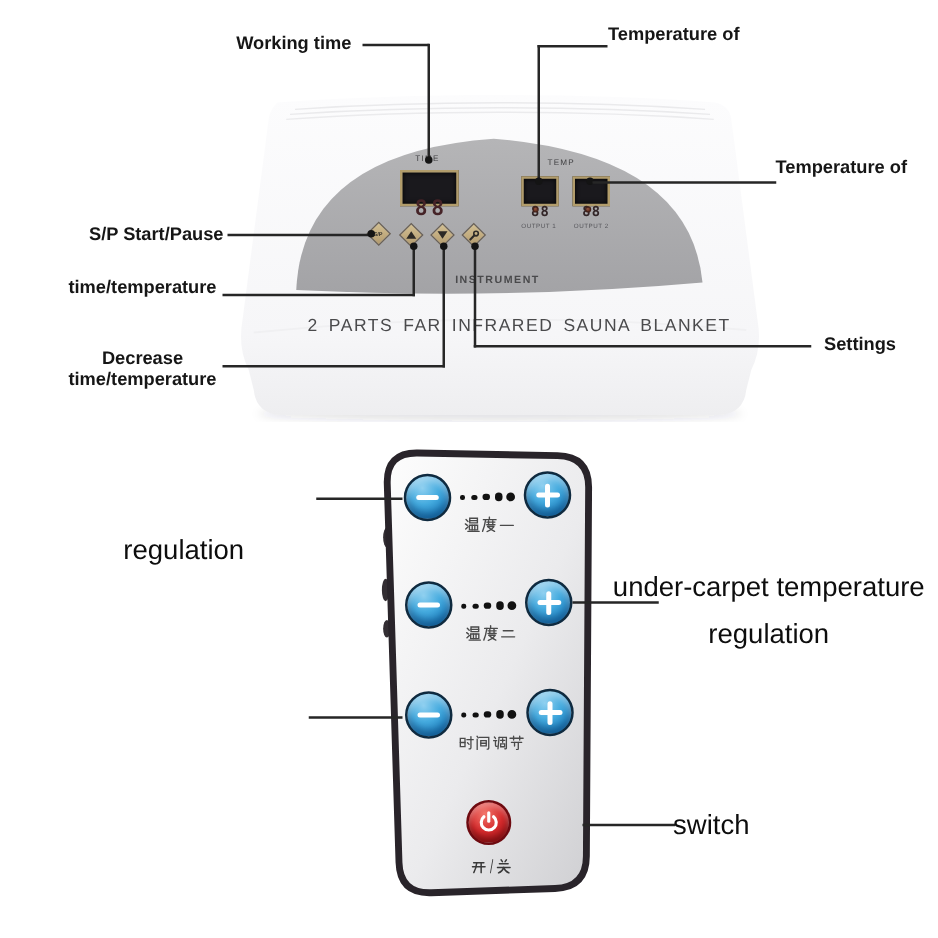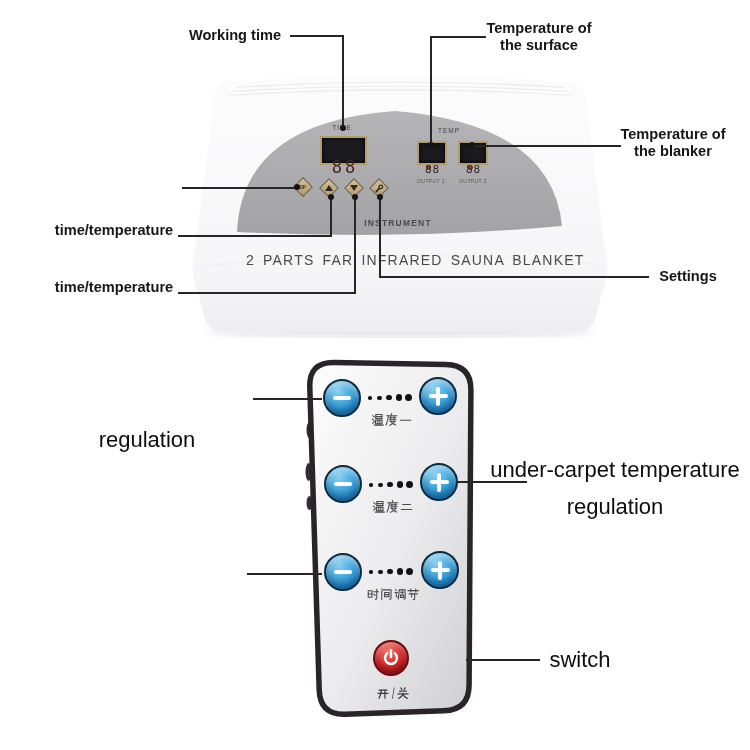--- a/index.html
+++ b/index.html
@@ -6,21 +6,21 @@
 html,body { width:750px; height:750px; background:#ffffff; font-family:"Liberation Sans",sans-serif; overflow:hidden; }
 #scene { position:relative; width:750px; height:750px; }
 .abs { position:absolute; }
 .line { position:absolute; background:#262626; }
 .dot { position:absolute; width:6px; height:6px; border-radius:50%; background:#141414; }
 .lbl-top { position:absolute; font-weight:bold; font-size:14.6px; color:#161616; text-align:center; line-height:16px; white-space:nowrap; }
 .lbl-top2 { position:absolute; font-weight:bold; font-size:14.6px; color:#161616; text-align:center; line-height:16.5px; }
 .lbl-bottom { position:absolute; font-size:22px; color:#0d0d0d; text-align:center; white-space:nowrap; }
 .tinytxt { position:absolute; text-align:center; color:#3f3f41; }
 .display { position:absolute; background:#1a191d; border:2px solid #b29d6c; display:flex; align-items:center; justify-content:center; box-shadow: inset 0 0 4px #000; }
-.display .digits { font-family:"DejaVu Sans Mono",monospace; font-weight:normal;margin-top:32px; }
+.display .digits { font-family:"DejaVu Sans Mono",monospace; font-weight:bold;margin-top:32px; }
 .diamond { position:absolute; width:14px; height:14px; transform:rotate(45deg); background:linear-gradient(135deg,#d3c093,#b29a6e); border:1.5px solid #6a6156; display:flex; align-items:center; justify-content:center; }
 .diamond .inner { transform:rotate(-45deg); display:flex; align-items:center; justify-content:center; }
 .led { position:absolute; width:5px; height:5px; border-radius:50%; background:radial-gradient(circle at 40% 35%, #96543f, #63301f 75%); border:0.5px solid #47231a; }
 .round-btn { position:absolute; width:38px; height:38px; border-radius:50%;
   background: radial-gradient(circle at 38% 28%, #8fd0f0 0%, #45abdf 40%, #1b7fc0 78%, #14659e 100%);
   border:2px solid #0f2a3f; display:flex; align-items:center; justify-content:center;
   box-shadow: inset 0 -5px 6px rgba(0,30,70,.35), inset 0 4px 5px rgba(255,255,255,.45); }
 .bar-h { width:18px; height:3.6px; background:#fff; border-radius:2px; }
 .plus-wrap { position:relative; width:19px; height:19px; }
 .plus-wrap .h { position:absolute; left:0; top:7.7px; width:19px; height:3.6px; background:#fff; border-radius:2px; }
@@ -300,32 +300,32 @@
 <div class="dot" style="left:377px; top:194px;"></div>
 
 <div class="line" style="left:253px; top:397.5px; width:69px; height:2.5px;"></div>
 <div class="line" style="left:458px; top:480.5px; width:69px; height:2.5px;"></div>
 <div class="line" style="left:247px; top:572.5px; width:75px; height:2.5px;"></div>
 <div class="line" style="left:466px; top:658.5px; width:74px; height:2.5px;"></div>
 
 <div class="lbl-top" style="left:160px; top:27px; width:150px;">Working time</div>
 <div class="lbl-top2" style="left:464px; top:20px; width:150px;">
   <div>Temperature of</div>
-  <div>the surface</div>
 </div>
 <div class="lbl-top2" style="left:598px; top:126px; width:150px;">
   <div>Temperature of</div>
-  <div>the blanker</div>
-</div>
+</div>
+<div class="lbl-top" style="left:50px; top:179.5px; width:150px;">S/P Start/Pause</div>
 <div class="lbl-top2" style="left:39px; top:222px; width:150px;">
   <div>time/temperature</div>
 </div>
 <div class="lbl-top2" style="left:39px; top:279px; width:150px;">
+  <div>Decrease</div>
   <div>time/temperature</div>
 </div>
 <div class="lbl-top" style="left:613px; top:268px; width:150px;">Settings</div>
 
 <div class="lbl-bottom" style="left:47px; top:427px; width:200px;">regulation</div>
 <div class="lbl-bottom" style="left:465px; top:457px; width:300px;">under-carpet temperature</div>
 <div class="lbl-bottom" style="left:465px; top:494px; width:300px;">regulation</div>
-<div class="lbl-bottom" style="left:505px; top:647px; width:150px;">switch</div>
+<div class="lbl-bottom" style="left:494px; top:647px; width:150px;">switch</div>
 
 </div>
 
 </body></html>

